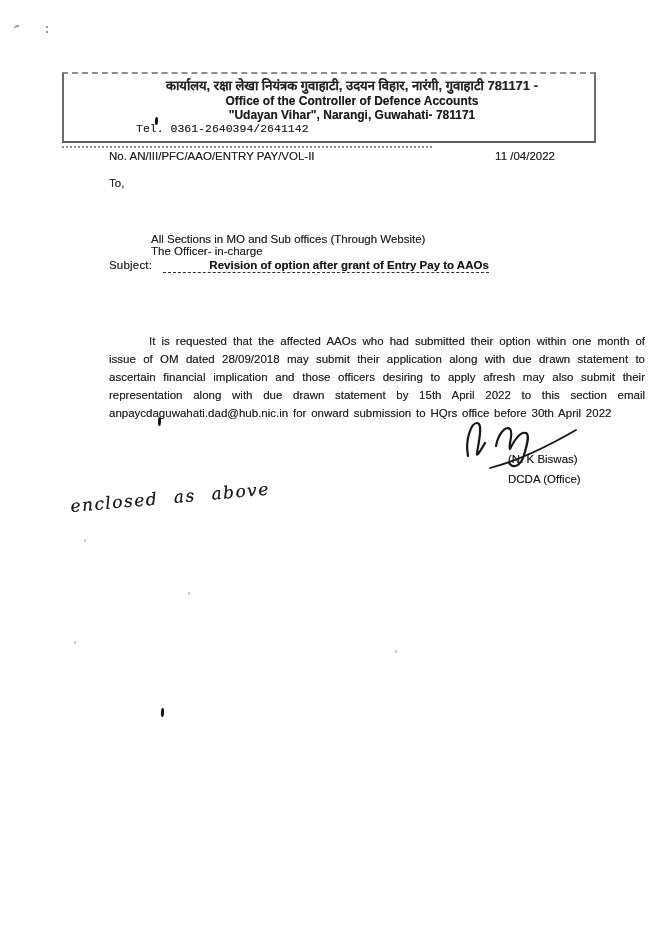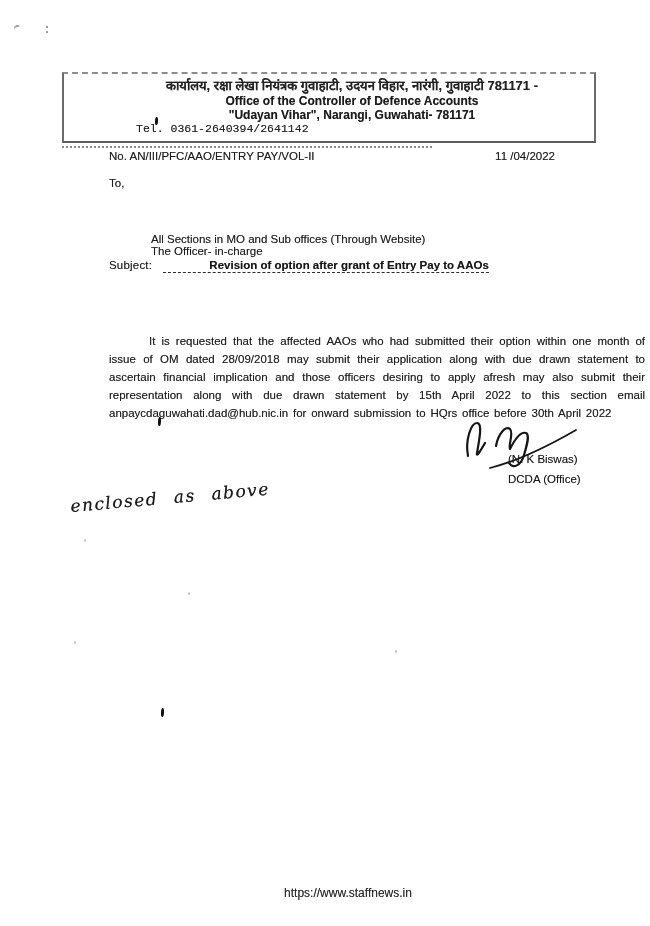--- a/index.html
+++ b/index.html
@@ -149,15 +149,14 @@
   <div class="sig-designation txt">DCDA (Office)</div>
 
   <div class="handwritten-note">enclosed as above</div>
 
   <div class="dot dot-1"></div>
   <div class="dot dot-2"></div>
   <div class="dot dot-3"></div>
   <div class="dot dot-4"></div>
   <div class="speck speck-3"></div>
 
-  <div class="footer-url txt">https://www.staffnews.in</div>
 
 </div>
 
 </body></html>

